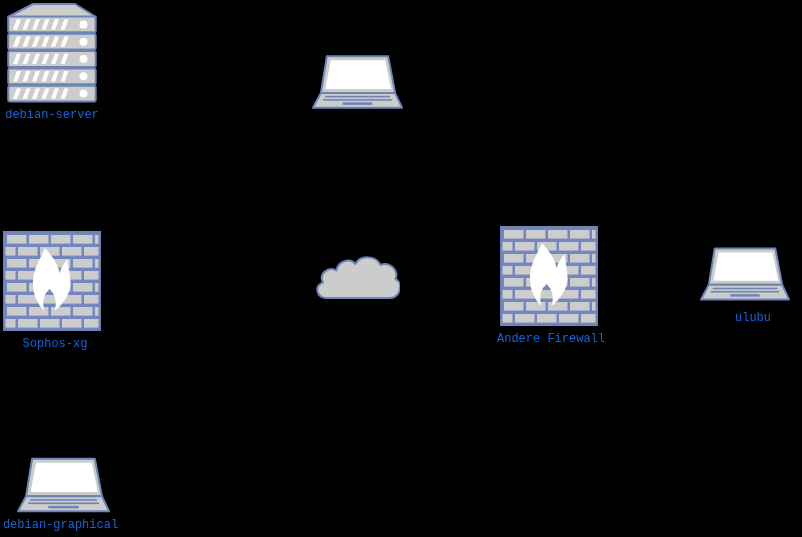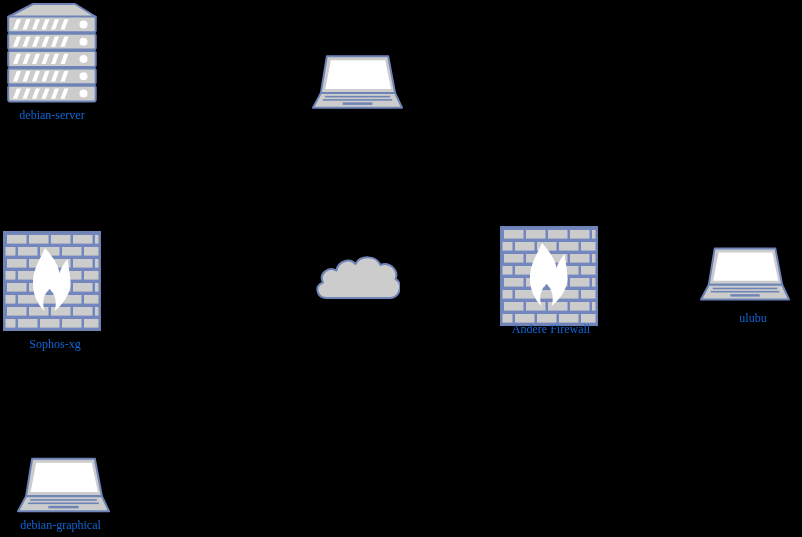--- a/index.html
+++ b/index.html
@@ -6,21 +6,21 @@
     margin: 0;
     padding: 0;
     background: #000000;
   }
   #canvas {
     position: relative;
     width: 802px;
     height: 537px;
     background: #000000;
     overflow: hidden;
-    font-family: Liberation Serif, serif;
+    font-family: Liberation Mono, monospace;
   }
   .node {
     position: absolute;
   }
   .node svg {
     display: block;
   }
   .node-label {
     position: absolute;
     width: 200px;
@@ -192,21 +192,21 @@
           <rect x="92" y="76" width="19.5" height="8.6" fill="#cccccc"></rect>
           <rect x="-7" y="88" width="19.5" height="8.6" fill="#cccccc"></rect>
           <rect x="15" y="88" width="19.5" height="8.6" fill="#cccccc"></rect>
           <rect x="37" y="88" width="19.5" height="8.6" fill="#cccccc"></rect>
           <rect x="59" y="88" width="19.5" height="8.6" fill="#cccccc"></rect>
           <rect x="81" y="88" width="19.5" height="8.6" fill="#cccccc"></rect>
         </g>
         <path d="M42 17 C36.5 29 30.5 38 30 50 C29.5 63 34 73 41.5 80 C38.5 71.5 41 62.5 46.5 58 C52 62.5 54.5 71.5 51.5 80 C60 73.5 67 63.5 67.5 53 C67.8 46 66 40 64.5 28 C60.5 32.5 58 37 56.5 42.5 C55.5 33.5 49.5 25.5 42 17 Z" fill="#ffffff"></path>
       </svg>
     </div>
-    <div class="node-label" style="left: 451px; top: 322px; color: rgb(17, 102, 217);">Andere Firewall</div>
+    <div class="node-label" style="left: 451px; top: 332px; color: rgb(17, 102, 217);">Andere Firewall</div>
     <div class="node" style="left: 700px; top: 247px; width: 90px; height: 55px;">
       <svg viewBox="0 0 92 55" width="90" height="55">
         <polygon points="15,1 77,1 84,38 9,38" fill="#cccccc" stroke="#6e84b6" stroke-width="2" stroke-linejoin="round"></polygon>
         <polygon points="19,5 74,5 80,34 13.5,34" fill="#ffffff"></polygon>
         <polygon points="9,38 84,38 91,53 1,53" fill="#cccccc" stroke="#6e84b6" stroke-width="2" stroke-linejoin="round"></polygon>
         <rect x="13" y="41" width="66" height="1.6" fill="#6e84b6"></rect>
         <rect x="11" y="44.3" width="70" height="1.6" fill="#6e84b6"></rect>
         <rect x="31" y="47.6" width="30" height="2.5" fill="#6e84b6"></rect>
       </svg>
     </div>

